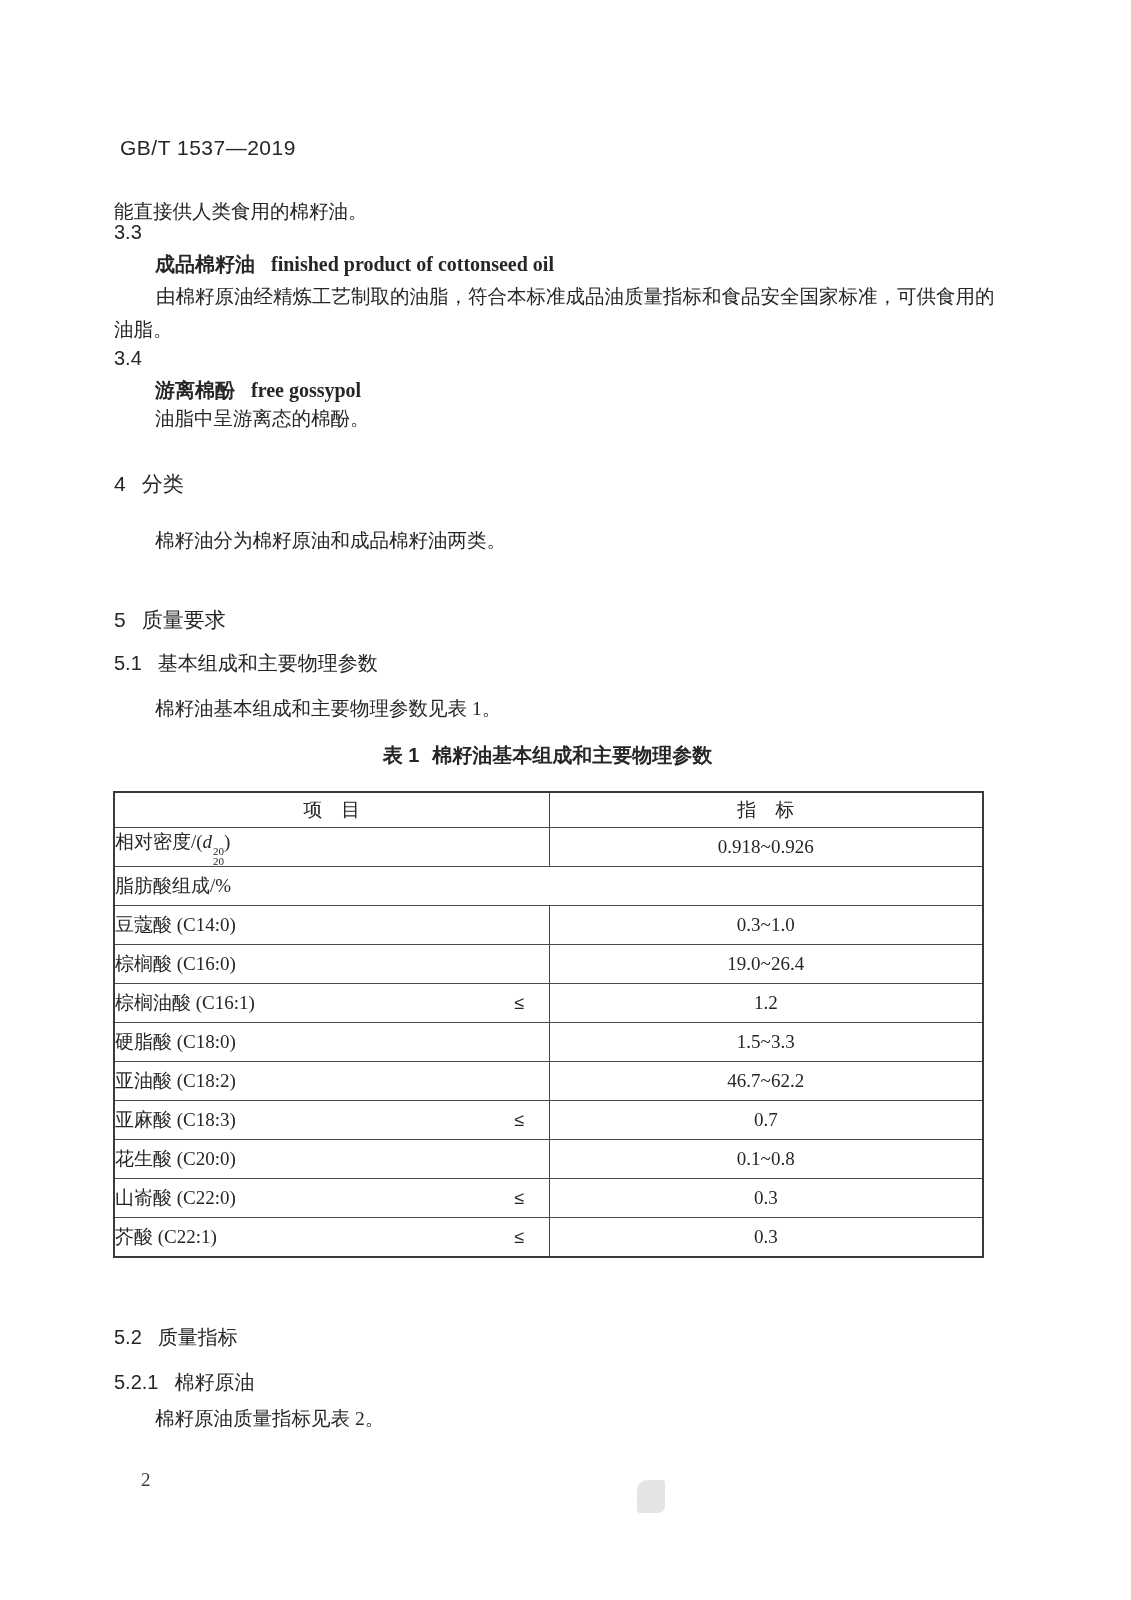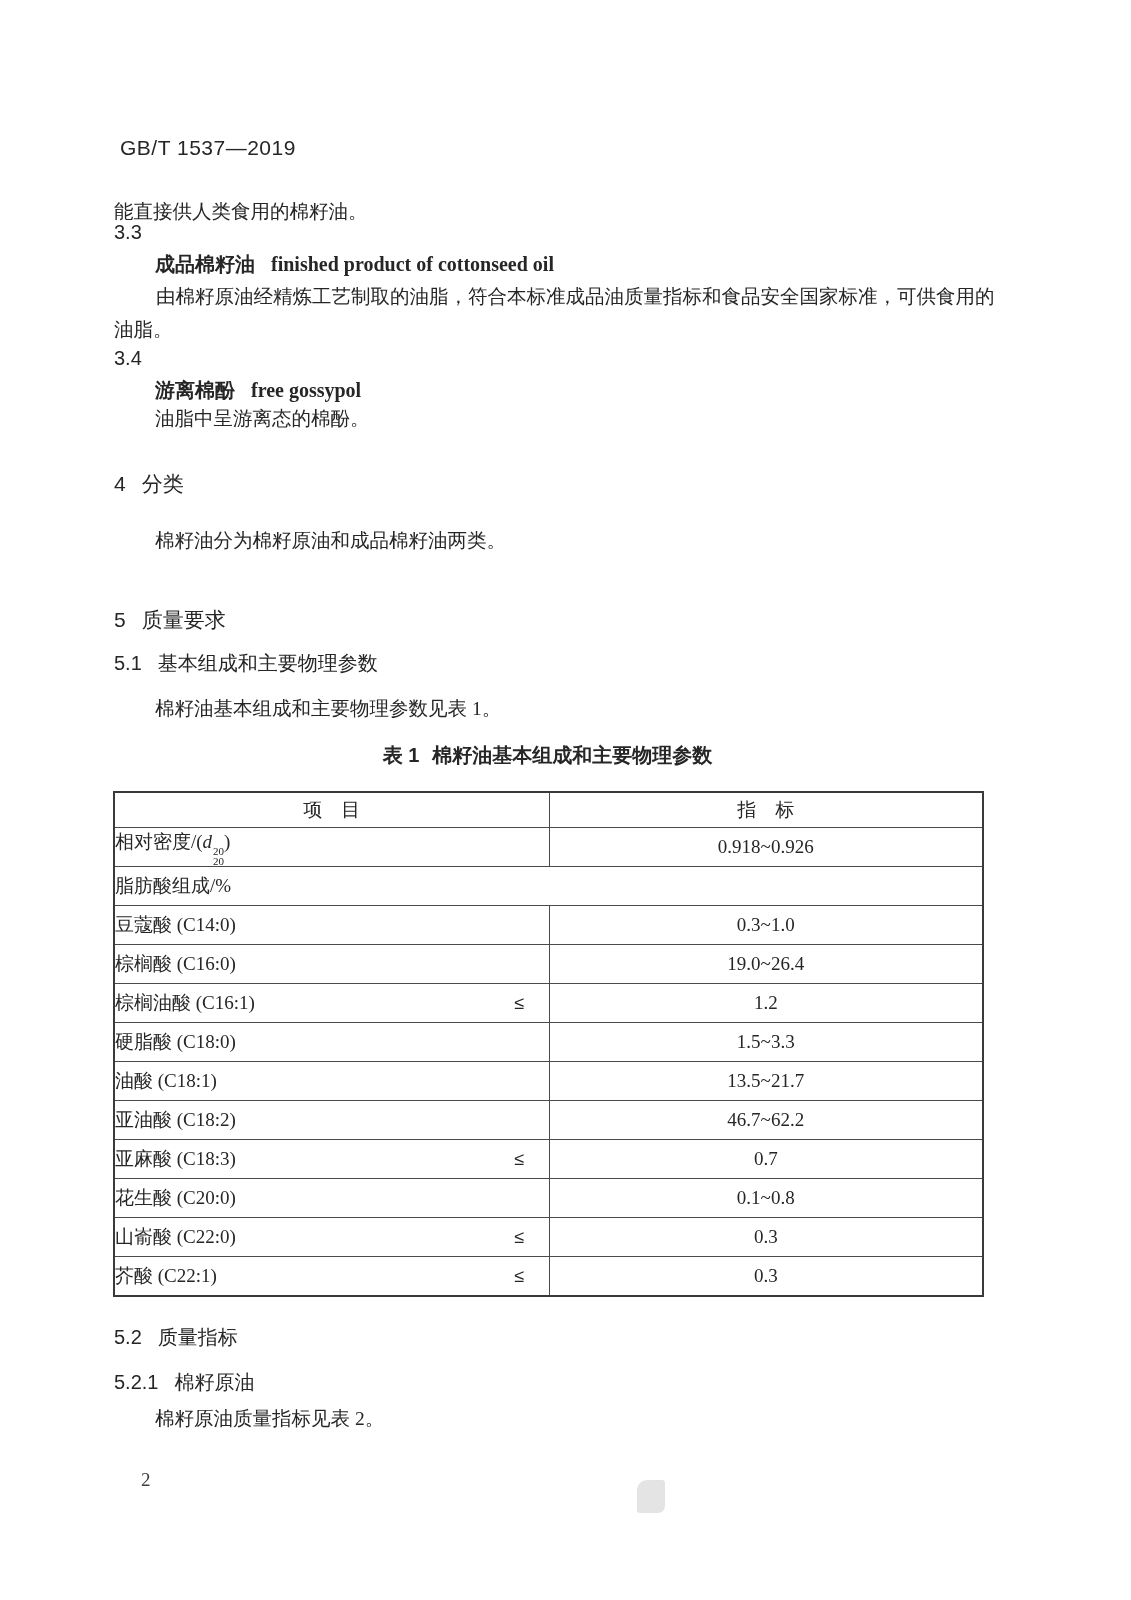--- a/index.html
+++ b/index.html
@@ -214,28 +214,20 @@
           <td class="item">
             <span class="cellflex">
               <span class="lbl">硬脂酸 (C18:0)</span>
             </span>
           </td>
           <td class="value">1.5~3.3</td>
         </tr>
         <tr>
           <td class="item">
             <span class="cellflex">
-              <span class="lbl">油酸 (C18:1)</span>
-            </span>
-          </td>
-          <td class="value">13.5~21.7</td>
-        </tr>
-        <tr>
-          <td class="item">
-            <span class="cellflex">
               <span class="lbl">亚油酸 (C18:2)</span>
             </span>
           </td>
           <td class="value">46.7~62.2</td>
         </tr>
         <tr>
           <td class="item">
             <span class="cellflex">
               <span class="lbl">亚麻酸 (C18:3)</span>
               <span class="rel">≤</span>

